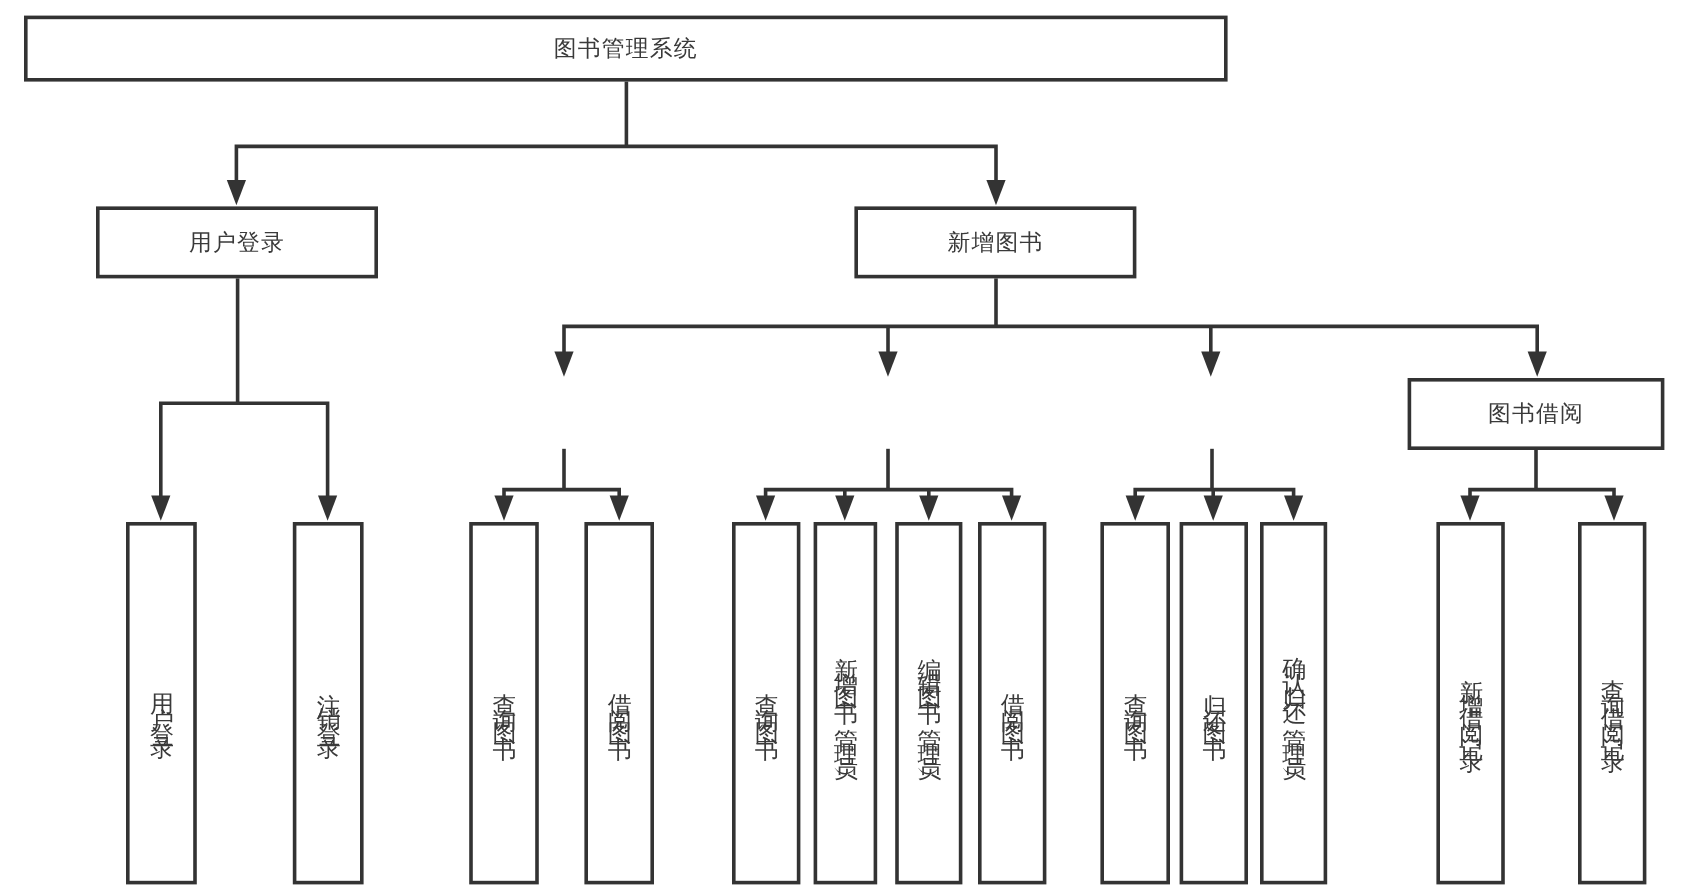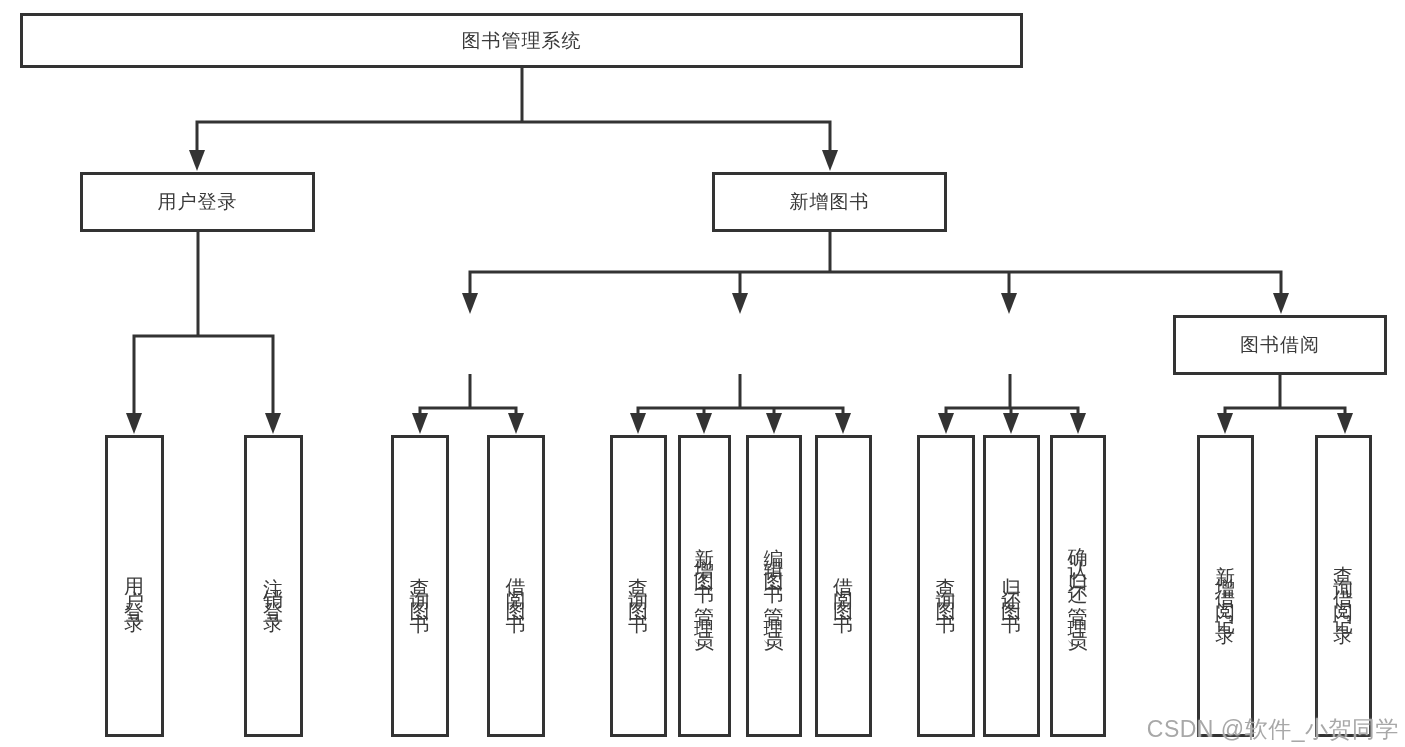--- a/index.html
+++ b/index.html
@@ -162,15 +162,14 @@
     <span class="vtext">确认归还（管理员）</span>
   </div>
 
   <div class="node leaf" style="left:1197px; width:57px">
     <span class="vtext">新增借阅记录</span>
   </div>
   <div class="node leaf" style="left:1315px; width:57px">
     <span class="vtext">查询借阅记录</span>
   </div>
 
-  <div class="watermark">CSDN @软件_小贺同学</div>
 
 </div>
 
 </body></html>

